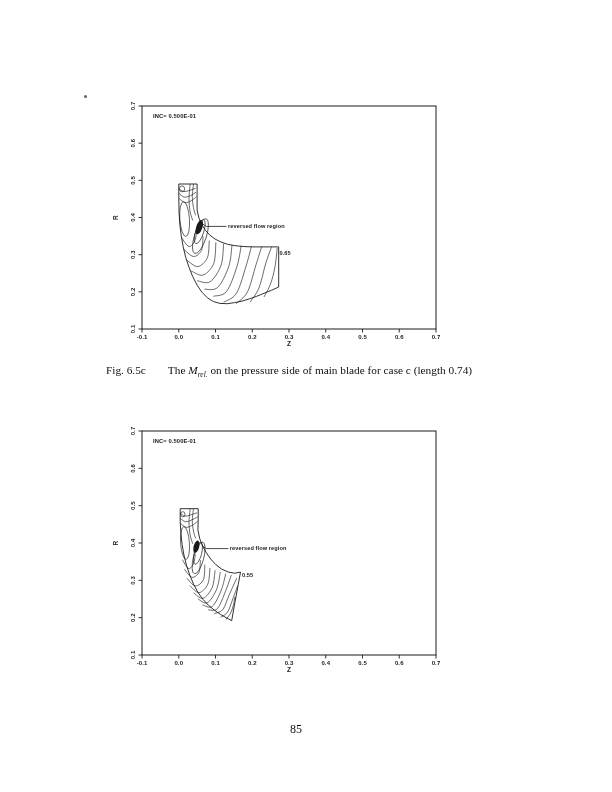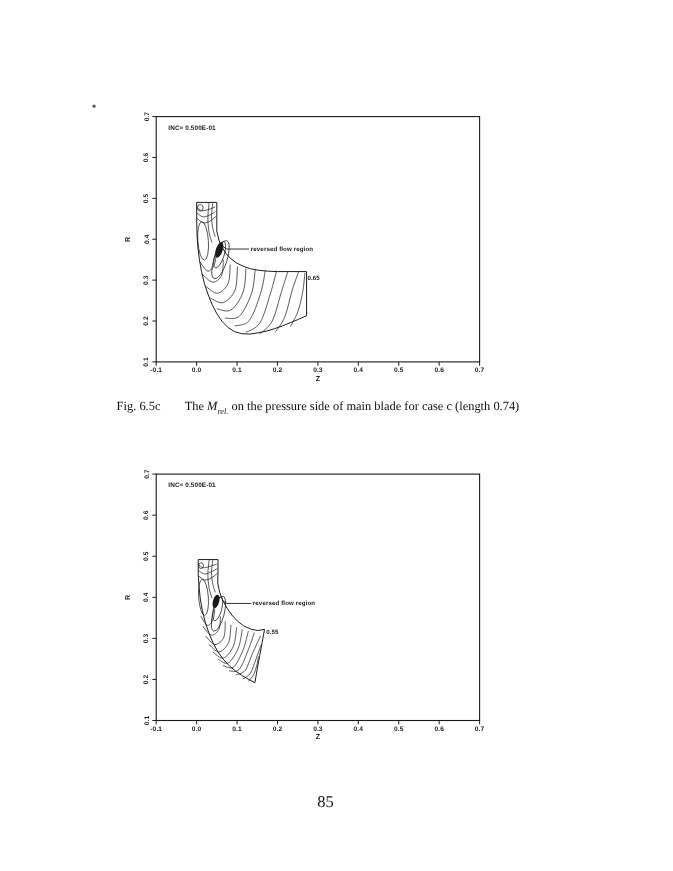--- a/index.html
+++ b/index.html
@@ -10,21 +10,21 @@
   svg{position:absolute;overflow:visible;}
   #figplot-0{left:100px;top:92px;}
   #figplot-1{left:100px;top:418px;}
   .figtext{font-family:"Liberation Sans", sans-serif;font-weight:700;fill:#1a1a1a;letter-spacing:.1px;}
   .caption{position:absolute;left:94px;margin:12px;white-space:nowrap;font-size:11.3px;color:#101010;}
   #cap-0{top:352px;}
   #cap-1{top:679px;}
   .cap-tag{display:inline-block;margin-right:22px;}
   .mvar{font-style:italic;}
   .msub{font-style:italic;font-size:7.5px;}
-  .pagenum{position:absolute;top:722px;left:0;width:592px;text-align:center;font-size:15px;color:#101010;}
+  .pagenum{position:absolute;top:722px;left:0;width:592px;text-align:center;font-size:12px;color:#101010;}
 </style>
 </head>
 <body>
 
 <div class="sheet">
   <span class="stray-dot"></span>
 
   <svg id="figplot-0" width="360" height="262" viewBox="100 92 360 262">
       <rect x="142" y="106" width="294" height="223" fill="none" stroke="#1a1a1a" stroke-width="1"></rect>
       <line x1="142" y1="329" x2="142" y2="332.5" stroke="#1a1a1a" stroke-width="0.9"></line>

